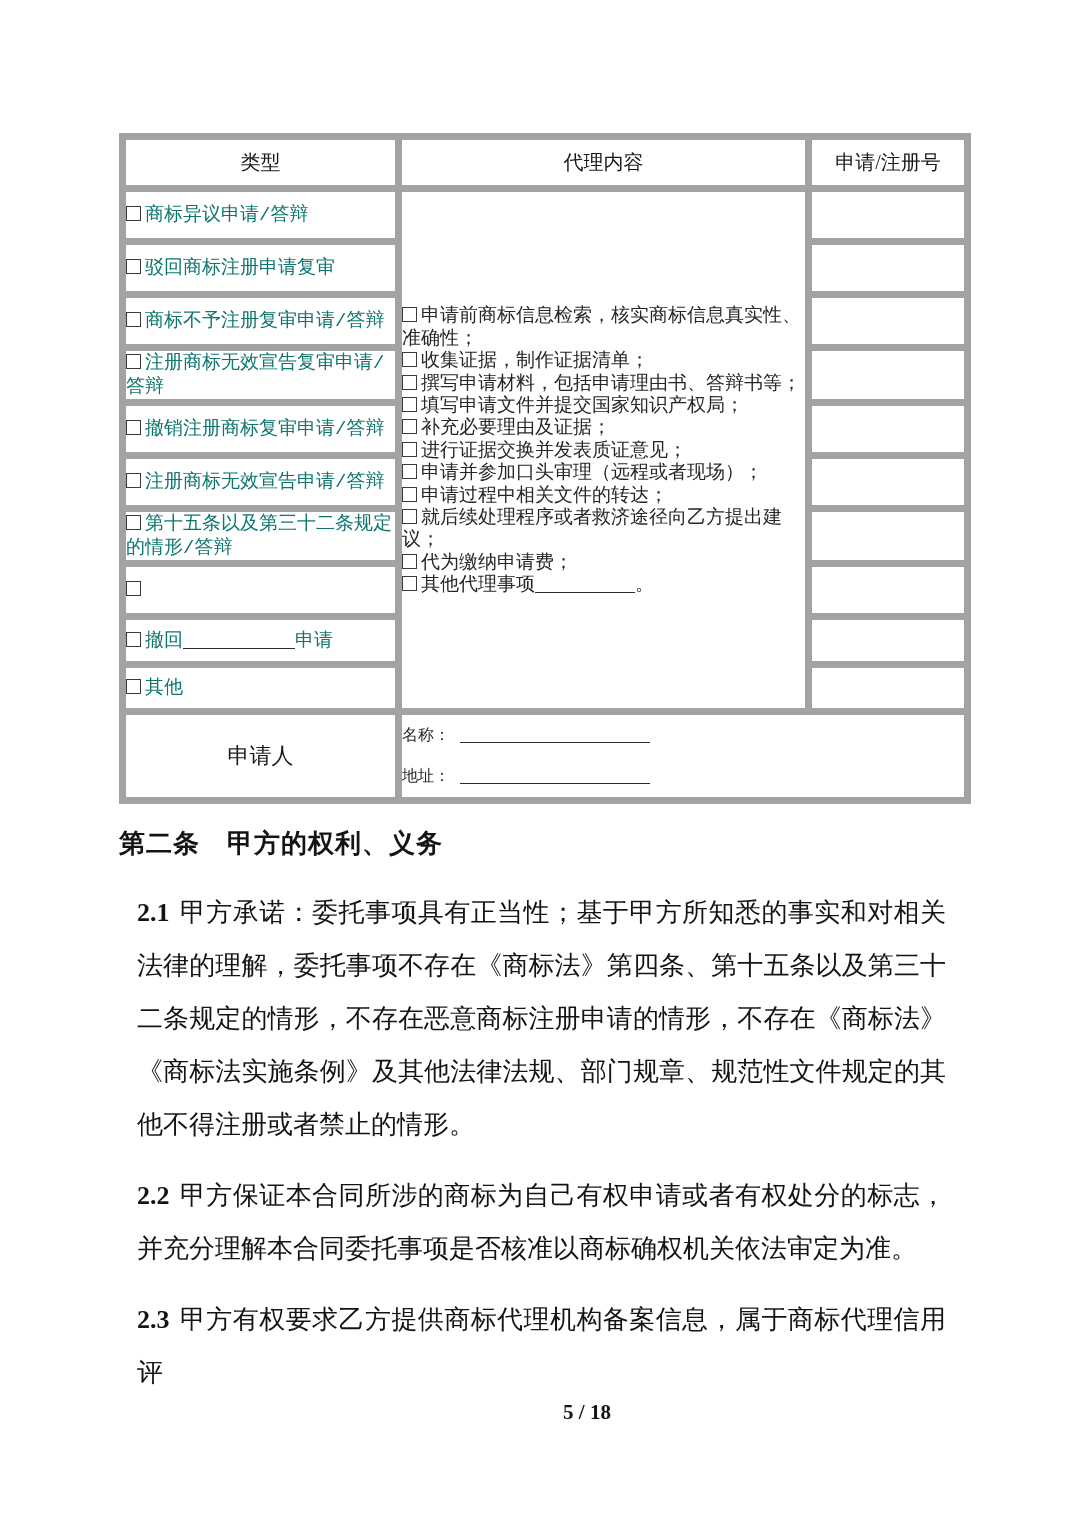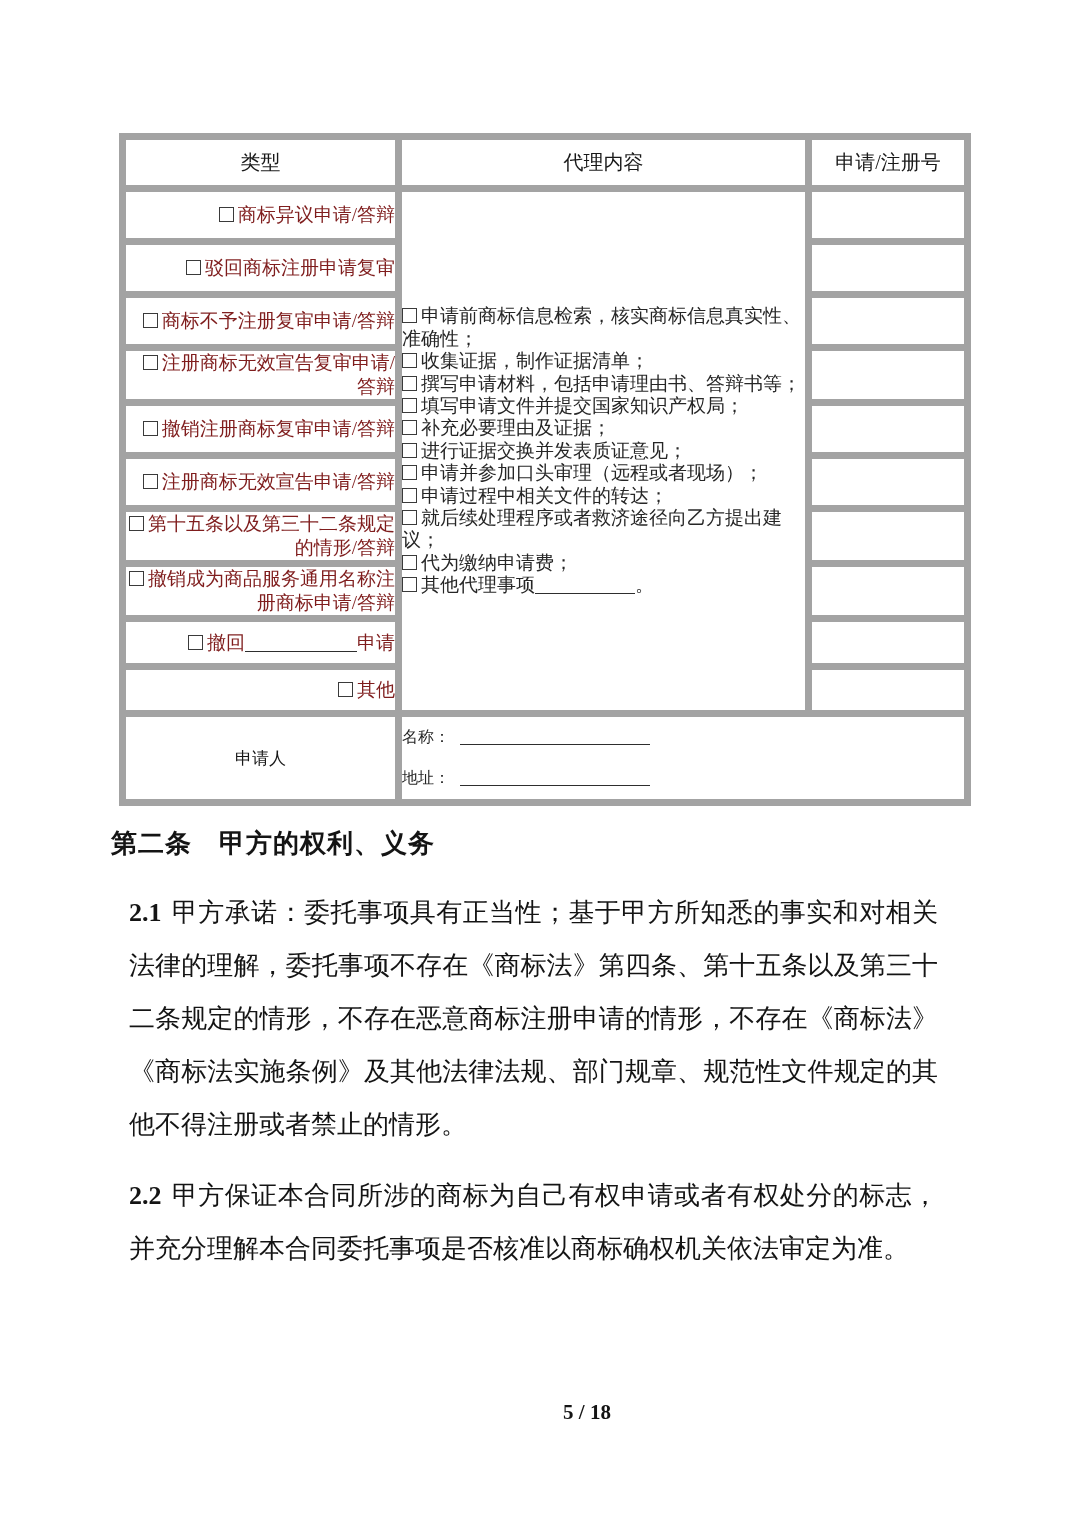--- a/index.html
+++ b/index.html
@@ -27,31 +27,31 @@
   tr.rh53{height:53px;}
   tr.rh48{height:48px;}
   tr.rh47{height:47px;}
   tr.rh86{height:86px;}
   th.col-hdr{
     font-size:20px;font-weight:bold;text-align:center;color:#181818;
   }
   td.type-cell{
     font-size:19px;line-height:24px;
     padding:2px 8px 2px 9px;
-    text-align:right;color:#7f1d1d;
+    text-align:left;color:#0f766e;font-family:Liberation Mono, monospace;
   }
   td.agency-cell{
     font-size:19px;line-height:22.4px;
     padding:4px 8px 4px 8px;
     color:#262626;
   }
   .agency-item{margin:0;}
   td.num-cell{background:#ffffff;}
   td.applicant-label-cell{
-    font-size:17px;font-weight:bold;text-align:center;color:#181818;
+    font-size:22px;font-weight:bold;text-align:center;color:#181818;
   }
   td.applicant-fields-cell{
     font-size:16px;color:#262626;
     padding-left:13px;
   }
   .applicant-line{margin:10px 0;}
   .applicant-line + .applicant-line{margin-top:20px;}
   
   .cb{
     display:inline-block;
@@ -66,21 +66,21 @@
     display:inline-block;
     border-bottom:1px solid #2e2e2e;
     height:15px;
     vertical-align:-3px;
   }
   .blank.w112{width:112px;}
   .blank.w100{width:100px;}
   .blank.w190{width:190px;margin-left:10px;}
   
   .section{
-    position:absolute;left:111px;top:826px;width:845px;
+    position:absolute;left:119px;top:826px;width:845px;
   }
   .section h2{
     margin:0 0 24px 0;
     font-size:26px;line-height:36px;
     font-weight:bold;color:#141414;
     letter-spacing:1px;
   }
   .section p{
     margin:18px;
     font-size:26px;line-height:53px;
@@ -170,21 +170,21 @@
 
     <tr class="rh53">
       <td class="type-cell">
         <span class="cb"></span><span>第十五条以及第三十二条规定的情形/答辩</span>
       </td>
       <td class="num-cell"></td>
     </tr>
 
     <tr class="rh53">
       <td class="type-cell">
-        <span class="cb"></span><span>撤销成为商品服务通用名称注册商标申请/答辩</span>
+        <span class="cb"></span>
       </td>
       <td class="num-cell"></td>
     </tr>
 
     <tr class="rh48">
       <td class="type-cell">
         <span class="cb"></span><span>撤回</span><span class="blank w112"></span><span>申请</span>
       </td>
       <td class="num-cell"></td>
     </tr>
@@ -207,17 +207,18 @@
         </div>
       </td>
     </tr>
   </tbody>
     </table>
 
   <div class="section">
     <h2>第二条　甲方的权利、义务</h2>
     <p><span class="pnum">2.1</span><span>甲方承诺：委托事项具有正当性；基于甲方所知悉的事实和对相关法律的理解，委托事项不存在《商标法》第四条、第十五条以及第三十二条规定的情形，不存在恶意商标注册申请的情形，不存在《商标法》《商标法实施条例》及其他法律法规、部门规章、规范性文件规定的其他不得注册或者禁止的情形。</span></p>
     <p><span class="pnum">2.2</span><span>甲方保证本合同所涉的商标为自己有权申请或者有权处分的标志，并充分理解本合同委托事项是否核准以商标确权机关依法审定为准。</span></p>
+    <p><span class="pnum">2.3</span><span>甲方有权要求乙方提供商标代理机构备案信息，属于商标代理信用评</span></p>
   </div>
 
   <div class="footer">5 / 18</div>
 
 </div>
 
 </body></html>

